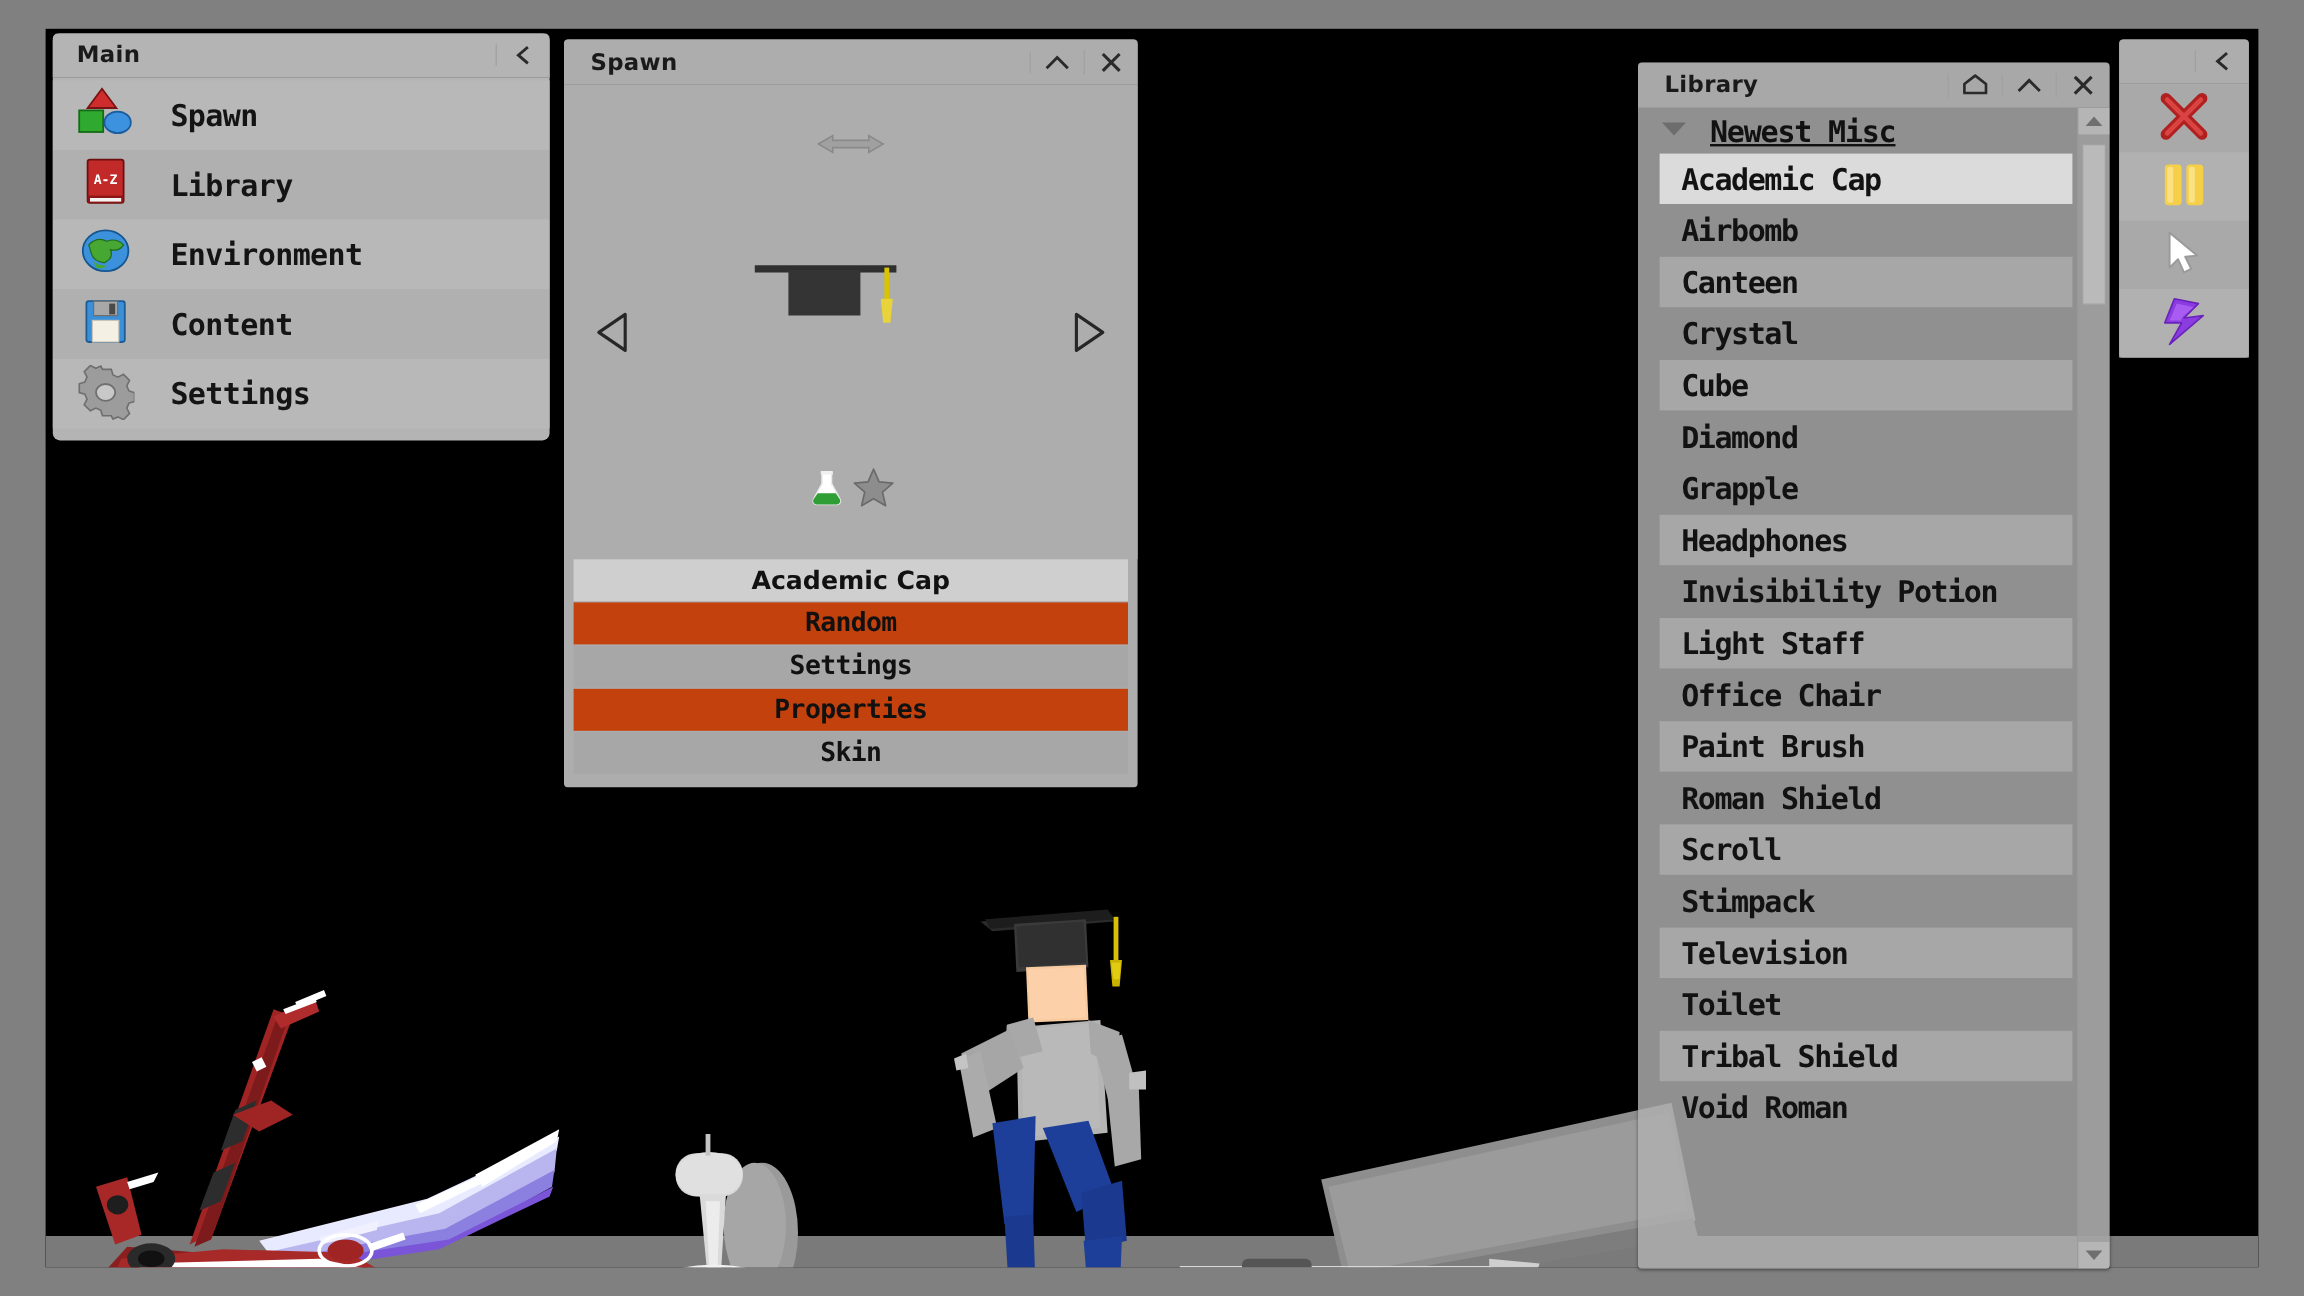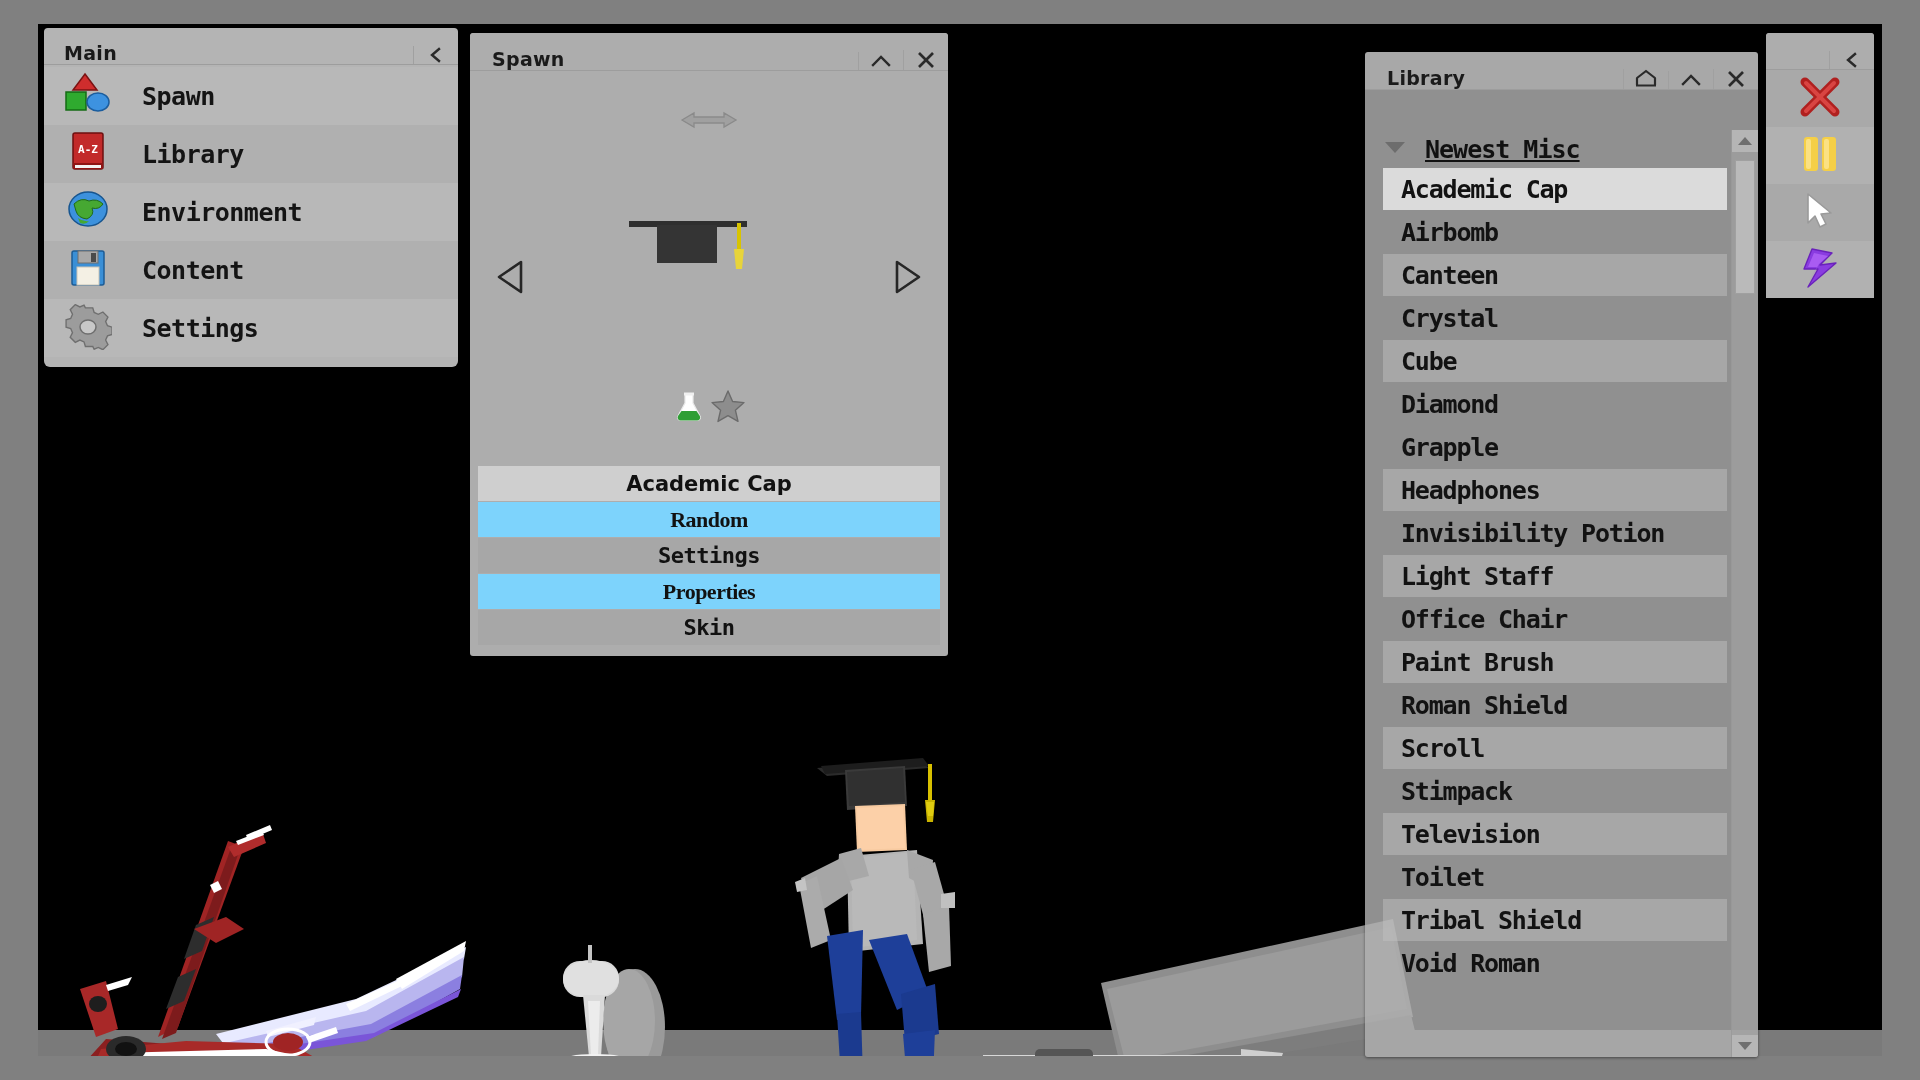--- a/index.html
+++ b/index.html
@@ -48,21 +48,21 @@
 
   
   .panel {
     position: absolute;
     background: #adadad;
     border-radius: 4px;
     box-shadow: 0 1px 3px rgba(0,0,0,.45);
   }
   .panel-title-bar {
     display: flex;
-    align-items: flex-end;
+    align-items: center;
     height: 37px;
     background: #adadad;
     border-bottom: 1px solid #9d9d9d;
     border-radius: 4px 4px 0 0;
   }
   .panel-title {
     flex: 1;
     display: flex;
     align-items: center;
     padding-left: 22px;
@@ -165,21 +165,21 @@
     cursor: pointer;
     font-family: "DejaVu Sans Mono", monospace;
     letter-spacing: -.5px;
   }
   .spawn-btn.selected {
     background: #cfcfcf;
     font-family: "DejaVu Sans", sans-serif;
     font-size: 21px;
     letter-spacing: 0;
   }
-  .spawn-btn.alt-a { background: #7dd3fc; font-family: Liberation Serif, serif; }
+  .spawn-btn.alt-a { background: #c2410c; }
   .spawn-btn.alt-b { background: #a7a7a7; }
 
   
   #library-panel {
     left: 1365px; top: 52px;
     width: 393px;
     height: 1005px;
     background: rgba(176,176,176,0.82);
     border-radius: 3px;
     overflow: hidden;
@@ -187,21 +187,20 @@
     flex-direction: column;
   }
   #library-panel .panel-title-bar {
     background: rgba(173,173,173,0.85);
     flex: 0 0 37px;
   }
   #library-body {
     flex: 1;
     display: flex;
     min-height: 0;
-    margin-top: 40px;
   }
   #library-list {
     flex: 1;
     min-width: 0;
     overflow: hidden;
     position: relative;
   }
   .lib-group {
     display: flex;
     align-items: center;

